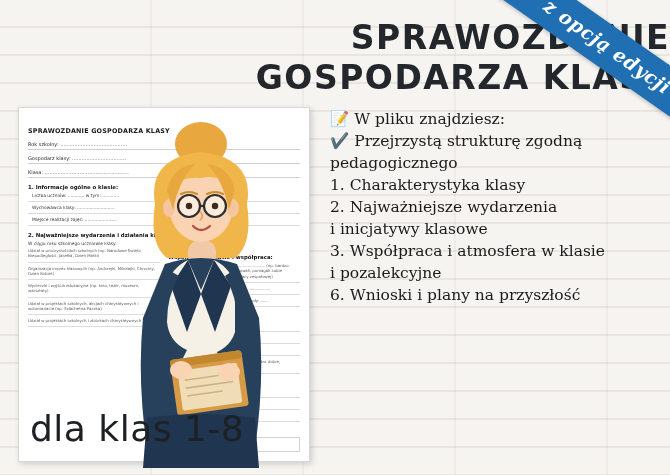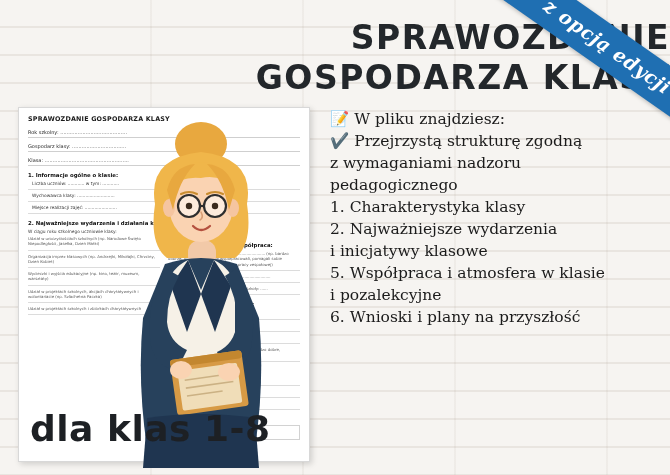--- a/index.html
+++ b/index.html
@@ -91,21 +91,21 @@
     position: absolute;
     left: 18px;
     top: 107px;
     width: 292px;
     height: 355px;
     background: #ffffff;
     border: 1px solid #d8d8d8;
     box-shadow: 2px 2px 6px rgba(0,0,0,0.16);
     overflow: hidden;
     z-index: 3;
-    padding: 7px 9px;
+    padding: 19px 9px;
     box-sizing: border-box;
   }
   .doc-title {
     font-size: 6.4px;
     font-weight: bold;
     color: #1a1a1a;
     letter-spacing: 0.2px;
     margin-bottom: 6px;
   }
   .doc-cols {
@@ -173,21 +173,21 @@
     white-space: nowrap;
   }
   .emoji { font-family: "DejaVu Sans", sans-serif; }
 
   
   .slogan {
     position: absolute;
     left: 30px;
     top: 408px;
     font-family: "DejaVu Sans", sans-serif;
-    font-weight: bold;
+    font-weight: normal;
     font-size: 36px;
     color: #1d2024;
     letter-spacing: 0.5px;
     z-index: 7;
   }
 
   
   .person {
     position: absolute;
     left: 95px;
@@ -337,25 +337,24 @@
 
   <div class="panel">
     <div class="panel-line">
       <span class="emoji">📝</span>
       <span>W pliku znajdziesz:</span>
     </div>
     <div class="panel-line">
       <span class="emoji">✔️</span>
       <span>Przejrzystą strukturę zgodną</span>
     </div>
-    <div class="panel-line">z wymaganiami nadzoru</div>
     <div class="panel-line">pedagogicznego</div>
     <div class="panel-line">1. Charakterystyka klasy</div>
     <div class="panel-line">2. Najważniejsze wydarzenia</div>
     <div class="panel-line">i inicjatywy klasowe</div>
-    <div class="panel-line">5. Współpraca i atmosfera w klasie</div>
+    <div class="panel-line">3. Współpraca i atmosfera w klasie</div>
     <div class="panel-line">i pozalekcyjne</div>
     <div class="panel-line">6. Wnioski i plany na przyszłość</div>
   </div>
 
   <div class="slogan">dla klas 1-8</div>
 
 </div>
 
 </body></html>

